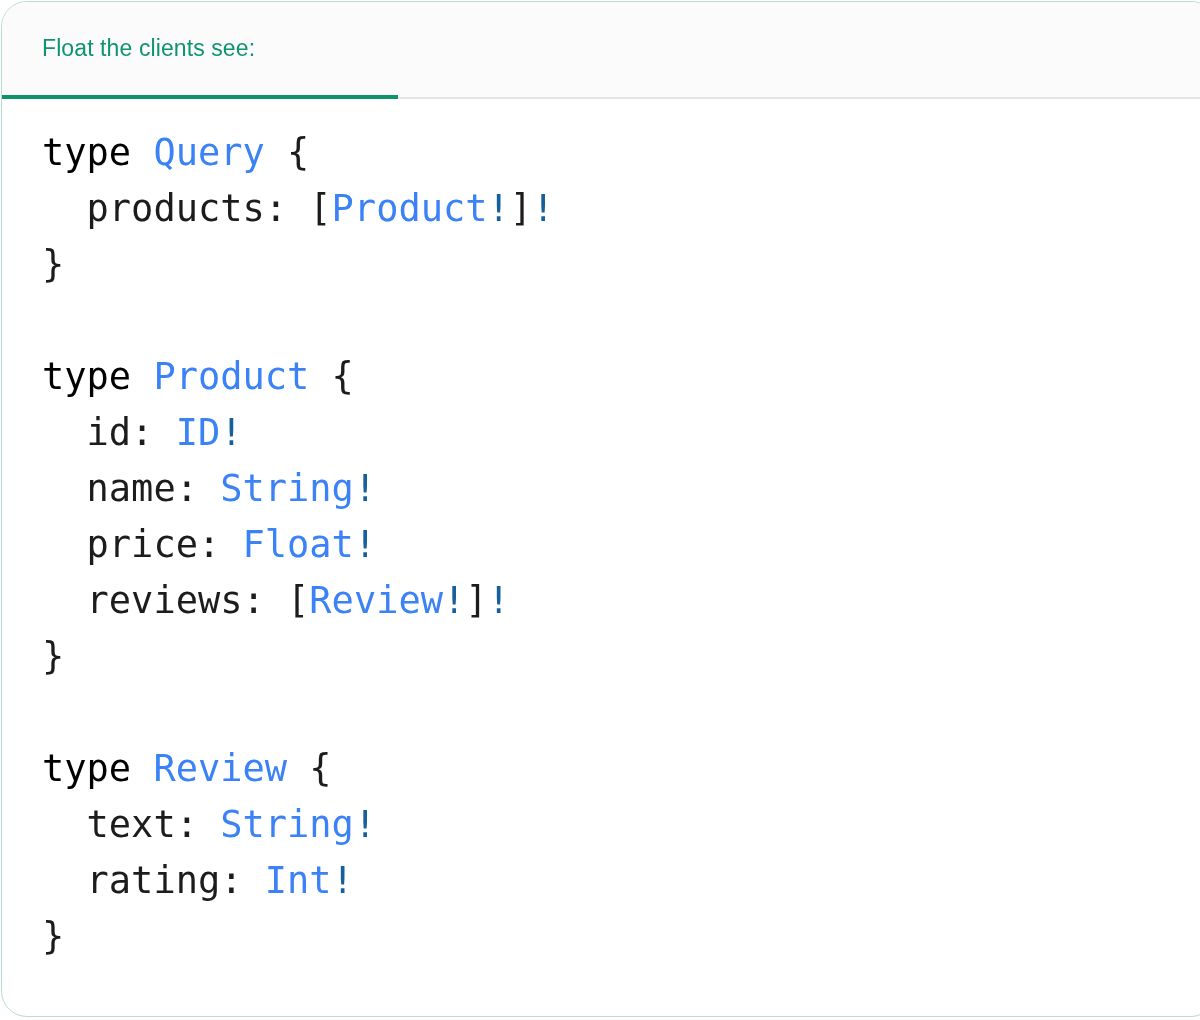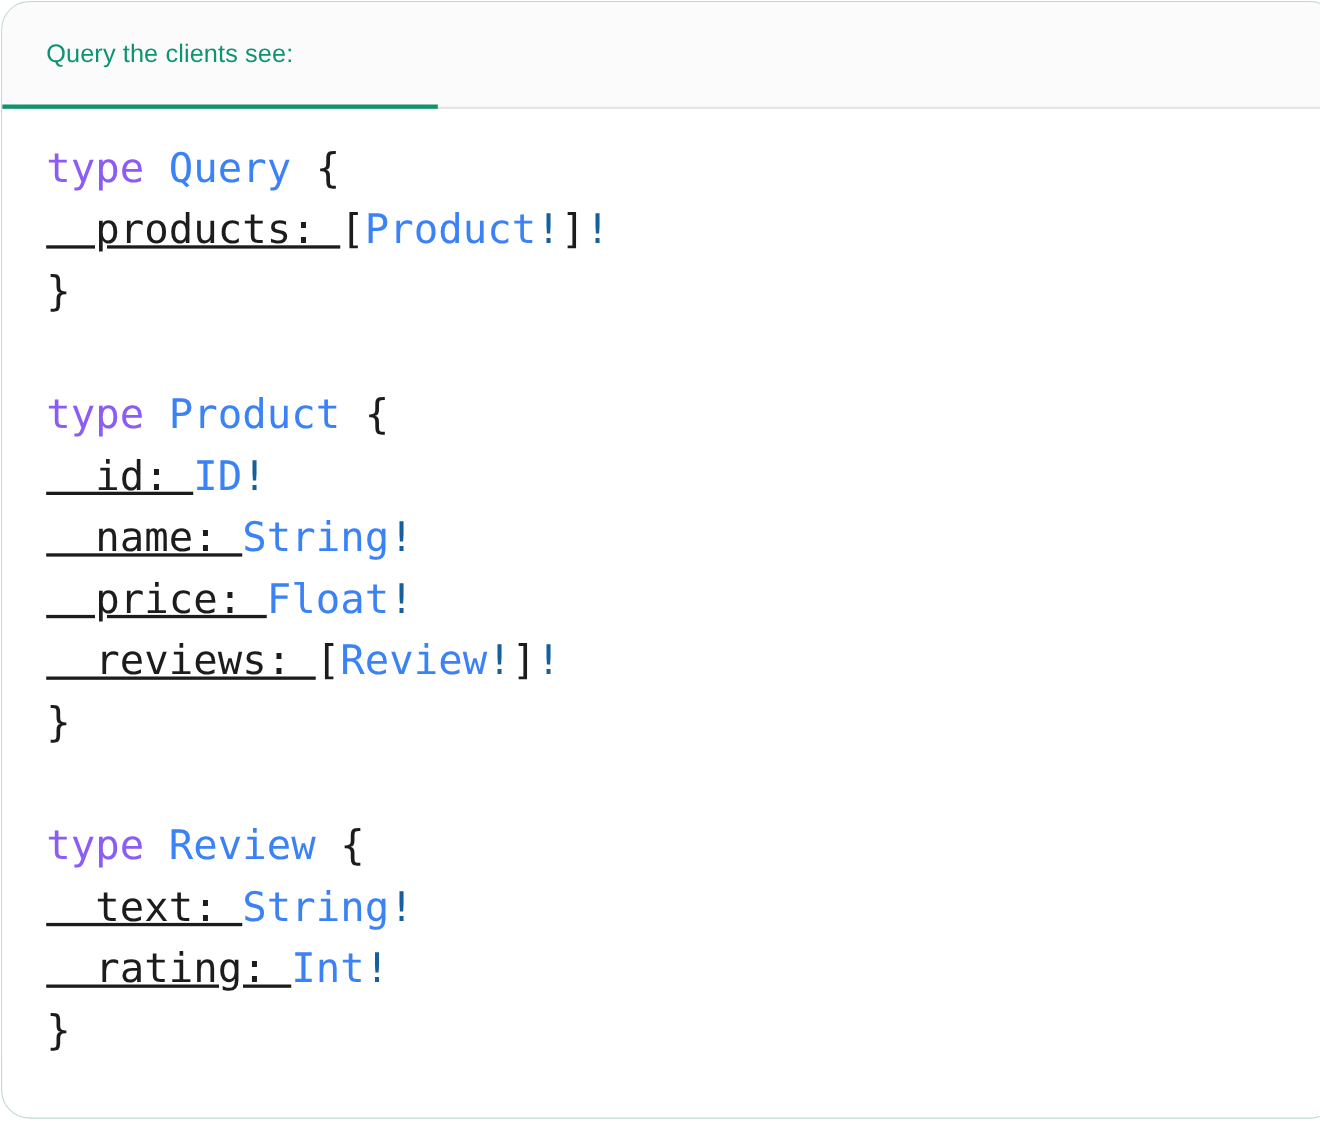--- a/index.html
+++ b/index.html
@@ -71,34 +71,34 @@
     line-height: 56px;
     white-space: pre;
     color: #1c1c1c;
   }
   .code-line {
     height: 56px;
     white-space: pre;
   }
   .code-line.blank { height: 56px; }
 
-  .tok-kw    { color: #8b5cf6; }
+  .tok-kw    { color: #000000; }
   .tok-type  { color: #3b82f6; }
   .tok-punct { color: #1c1c1c; }
-  .tok-field { color: #1c1c1c; text-decoration: underline; }
+  .tok-field { color: #1c1c1c; }
   .tok-bang  { color: #15609c; }
 </style>
 </head>
 <body>
 
 <div class="card">
 
   <div class="tabstrip">
     <div class="tab">
-      <span class="tab-label">Query the clients see:</span>
+      <span class="tab-label">Float the clients see:</span>
     </div>
   </div>
 
   <div class="code-area">
     <pre class="code-block" id="code-block"><div class="code-line"><span class="tok-kw">type</span><span class="tok-punct"> </span><span class="tok-type">Query</span><span class="tok-punct"> {</span></div><div class="code-line"><span class="tok-field">  products: </span><span class="tok-punct">[</span><span class="tok-type">Product</span><span class="tok-bang">!</span><span class="tok-punct">]</span><span class="tok-bang">!</span></div><div class="code-line"><span class="tok-punct">}</span></div><div class="code-line blank">&nbsp;</div><div class="code-line"><span class="tok-kw">type</span><span class="tok-punct"> </span><span class="tok-type">Product</span><span class="tok-punct"> {</span></div><div class="code-line"><span class="tok-field">  id: </span><span class="tok-type">ID</span><span class="tok-bang">!</span></div><div class="code-line"><span class="tok-field">  name: </span><span class="tok-type">String</span><span class="tok-bang">!</span></div><div class="code-line"><span class="tok-field">  price: </span><span class="tok-type">Float</span><span class="tok-bang">!</span></div><div class="code-line"><span class="tok-field">  reviews: </span><span class="tok-punct">[</span><span class="tok-type">Review</span><span class="tok-bang">!</span><span class="tok-punct">]</span><span class="tok-bang">!</span></div><div class="code-line"><span class="tok-punct">}</span></div><div class="code-line blank">&nbsp;</div><div class="code-line"><span class="tok-kw">type</span><span class="tok-punct"> </span><span class="tok-type">Review</span><span class="tok-punct"> {</span></div><div class="code-line"><span class="tok-field">  text: </span><span class="tok-type">String</span><span class="tok-bang">!</span></div><div class="code-line"><span class="tok-field">  rating: </span><span class="tok-type">Int</span><span class="tok-bang">!</span></div><div class="code-line"><span class="tok-punct">}</span></div></pre>
   </div>
 
 </div>
 
 </body></html>

